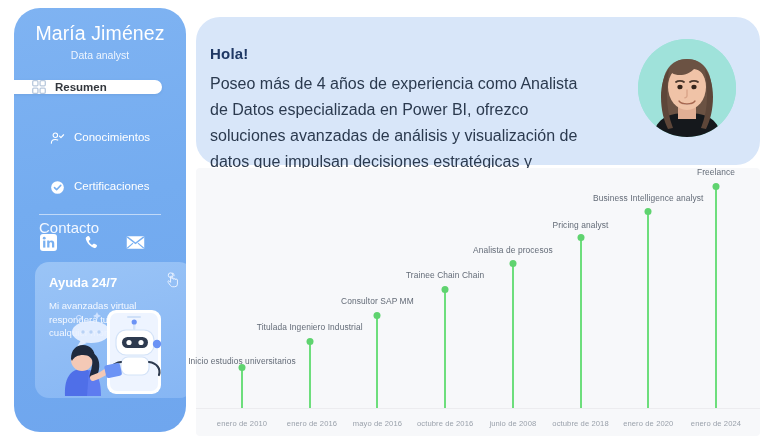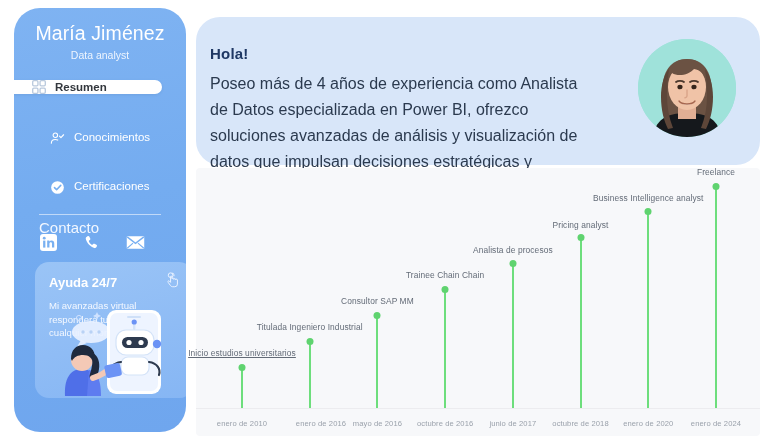--- a/index.html
+++ b/index.html
@@ -431,47 +431,47 @@
           <path d="M41 62c3 4 13 4 16 0" fill="none" stroke="#a7674f" stroke-width="1.3" stroke-linecap="round"></path>
         </svg>
       </div>
     </section>
 
     <section class="chart">
       <div class="plot" id="plot">
           <div class="stem-group" style="left: 46px;">
             <div class="stem" style="top: 199px; height: 42px;"></div>
             <div class="dot" style="top: 195.5px;"></div>
-            <div class="milestone-label" style="top: 180px; text-decoration: underline;">Inicio estudios universitarios</div>
+            <div class="milestone-label" style="top: 188px;">Inicio estudios universitarios</div>
           </div>
           <div class="tick-label" style="left: 46px;">enero de 2010</div>
           <div class="stem-group" style="left: 113.714px;">
             <div class="stem" style="top: 173.143px; height: 67.8571px;"></div>
             <div class="dot" style="top: 169.643px;"></div>
             <div class="milestone-label" style="top: 154.143px;">Titulada Ingeniero Industrial</div>
           </div>
-          <div class="tick-label" style="left: 125px;">enero de 2016</div>
+          <div class="tick-label" style="left: 116px;">enero de 2016</div>
           <div class="stem-group" style="left: 181.429px;">
             <div class="stem" style="top: 147.286px; height: 93.7143px;"></div>
             <div class="dot" style="top: 143.786px;"></div>
             <div class="milestone-label" style="top: 128.286px;">Consultor SAP MM</div>
           </div>
           <div class="tick-label" style="left: 181.429px;">mayo de 2016</div>
           <div class="stem-group" style="left: 249.143px;">
             <div class="stem" style="top: 121.429px; height: 119.571px;"></div>
             <div class="dot" style="top: 117.929px;"></div>
             <div class="milestone-label" style="top: 102.429px;">Trainee Chain Chain</div>
           </div>
           <div class="tick-label" style="left: 249.143px;">octubre de 2016</div>
           <div class="stem-group" style="left: 316.857px;">
             <div class="stem" style="top: 95.5714px; height: 145.429px;"></div>
             <div class="dot" style="top: 92.0714px;"></div>
             <div class="milestone-label" style="top: 76.5714px;">Analista de procesos</div>
           </div>
-          <div class="tick-label" style="left: 316.857px;">junio de 2017</div>
+          <div class="tick-label" style="left: 316.857px;">junio de 2008</div>
           <div class="stem-group" style="left: 384.571px;">
             <div class="stem" style="top: 69.7143px; height: 171.286px;"></div>
             <div class="dot" style="top: 66.2143px;"></div>
             <div class="milestone-label" style="top: 52px;">Pricing analyst</div>
           </div>
           <div class="tick-label" style="left: 384.571px;">octubre de 2018</div>
           <div class="stem-group" style="left: 452.286px;">
             <div class="stem" style="top: 43.8571px; height: 197.143px;"></div>
             <div class="dot" style="top: 40.3571px;"></div>
             <div class="milestone-label" style="top: 24.8571px;">Business Intelligence analyst</div>

